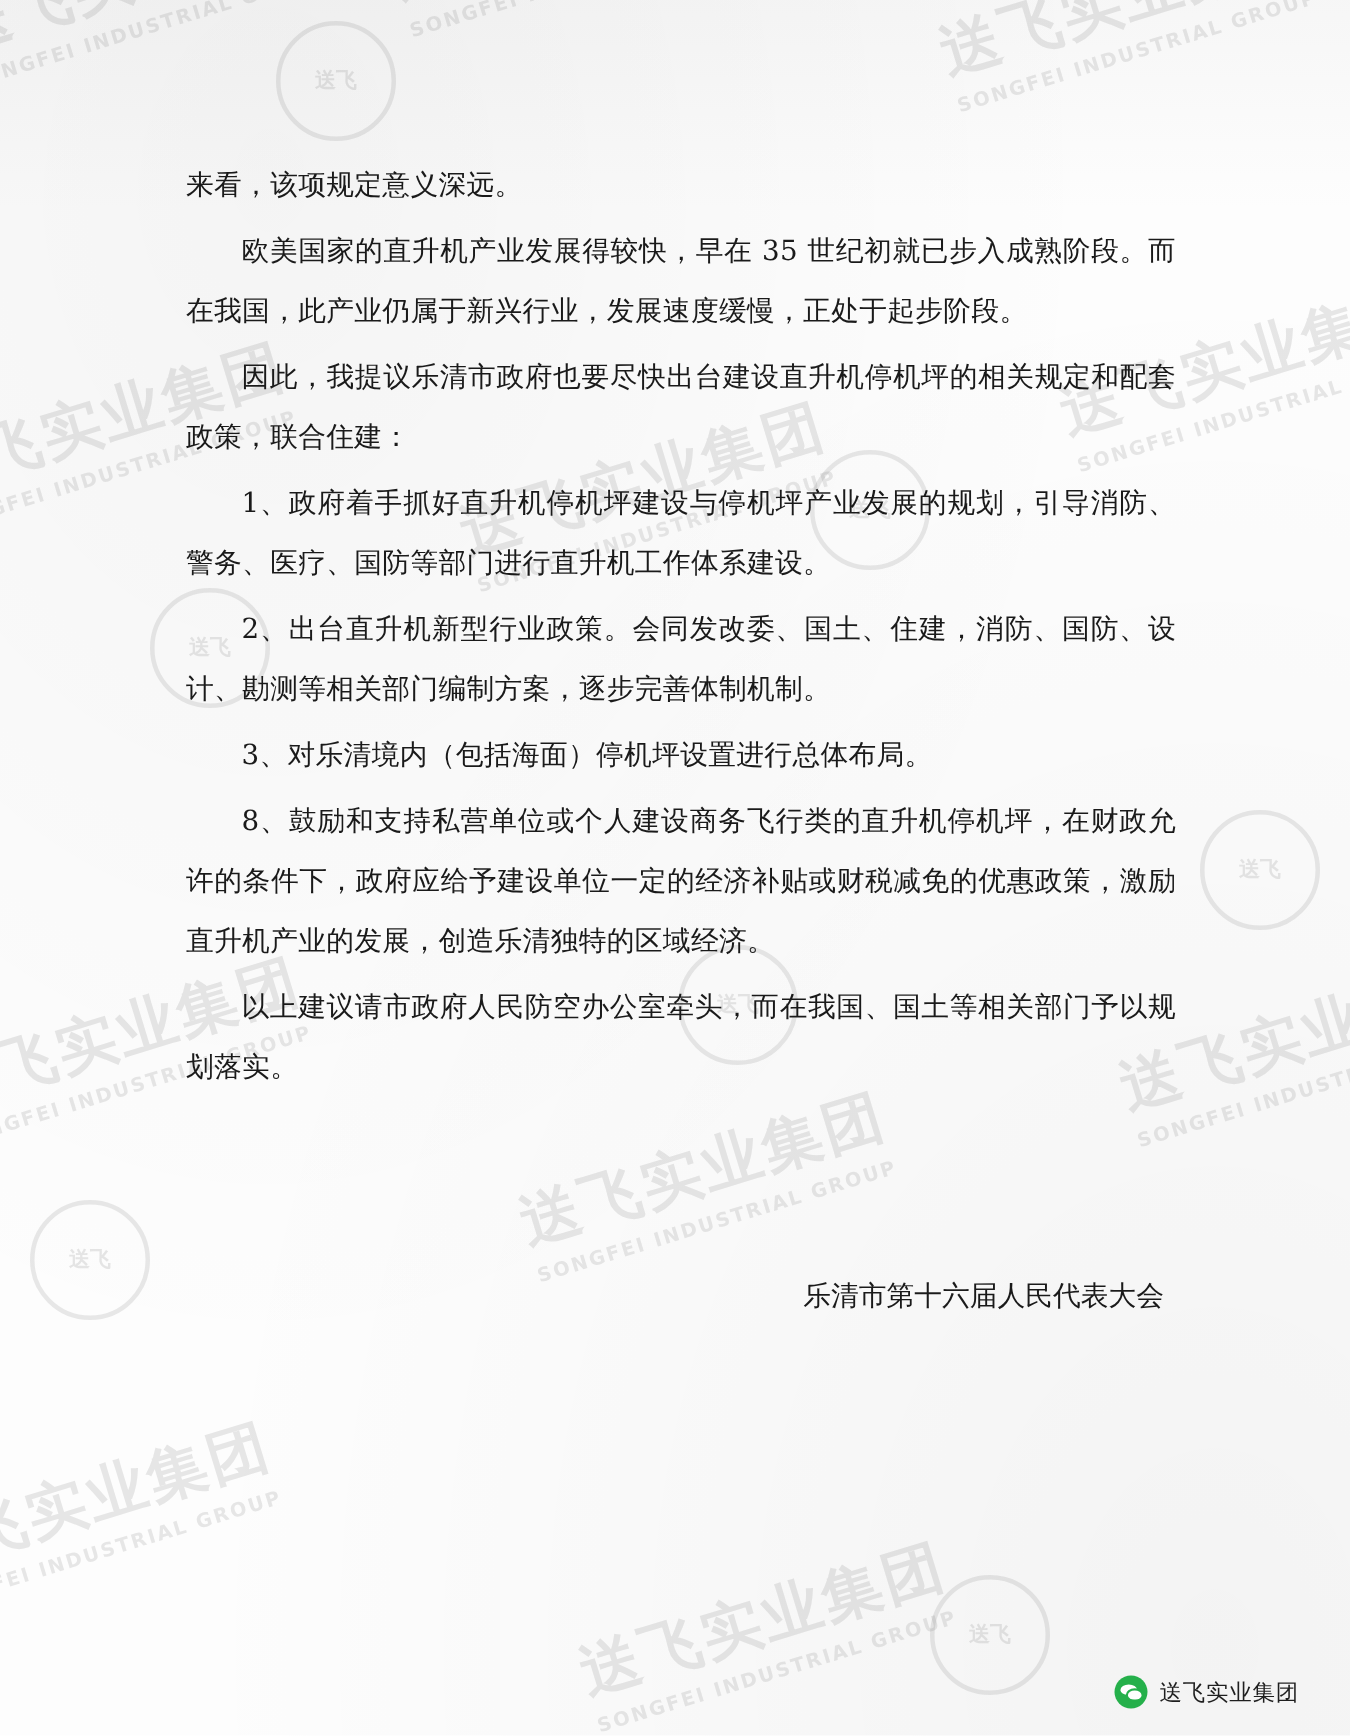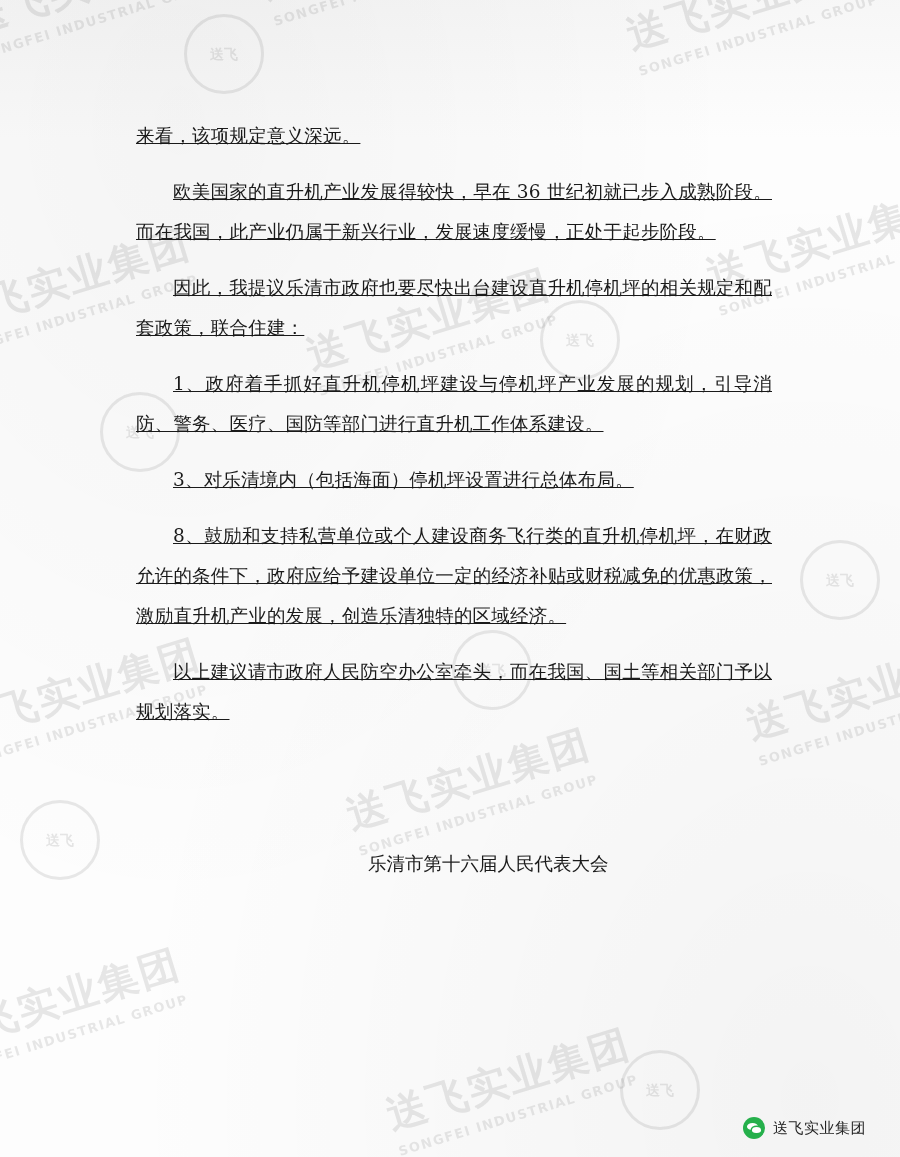--- a/index.html
+++ b/index.html
@@ -84,42 +84,41 @@
     left: 120px;
     top: 100px;
     width: 668px;
     font-size: 18.5px;
     line-height: 40px;
     text-align: justify;
     text-justify: inter-ideograph;
     z-index: 5;
   }
   .doc p {
-    margin: 16px;
+    margin: 4px;
     letter-spacing: 0.2px;
-    text-decoration: underline;
   }
   .indent { text-indent: 2em; }
   .heading {
     font-weight: bold;
     text-indent: 2em;
     letter-spacing: 0.5px;
   }
   .first-line { text-indent: 0; }
 
   
   .sign {
     position: absolute;
-    right: 112px;
+    right: 124px;
     top: 845px;
     width: 420px;
+    text-align: right;
     font-size: 18.5px;
     line-height: 39px;
     z-index: 5;
-    font-family: Liberation Serif, serif;
   }
   .sign p { margin: 0; }
   .sign .line2 { padding-right: 62px; }
   .sign .line3 { padding-right: 22px; }
 
   
   .badge {
     position: absolute;
     right: 34px;
     bottom: 18px;
@@ -225,23 +224,24 @@
     <div class="wm-seal" style="left:540px; top:300px;">送飞</div>
     <div class="wm-seal" style="left:100px; top:392px;">送飞</div>
     <div class="wm-seal" style="left:452px; top:630px;">送飞</div>
     <div class="wm-seal" style="left:800px; top:540px;">送飞</div>
     <div class="wm-seal" style="left:20px; top:800px;">送飞</div>
     <div class="wm-seal" style="left:620px; top:1050px;">送飞</div>
   </div>
 
   <div class="doc">
     <p class="first-line">来看，该项规定意义深远。</p>
-    <p class="indent">欧美国家的直升机产业发展得较快，早在 36 世纪初就已步入成熟阶段。而在我国，此产业仍属于新兴行业，发展速度缓慢，正处于起步阶段。</p>
+    <p class="indent">欧美国家的直升机产业发展得较快，早在 35 世纪初就已步入成熟阶段。而在我国，此产业仍属于新兴行业，发展速度缓慢，正处于起步阶段。</p>
     <p class="indent">因此，我提议乐清市政府也要尽快出台建设直升机停机坪的相关规定和配套政策，联合住建：</p>
     <p class="indent">1、政府着手抓好直升机停机坪建设与停机坪产业发展的规划，引导消防、警务、医疗、国防等部门进行直升机工作体系建设。</p>
+    <p class="indent">2、出台直升机新型行业政策。会同发改委、国土、住建，消防、国防、设计、勘测等相关部门编制方案，逐步完善体制机制。</p>
     <p class="indent">3、对乐清境内（包括海面）停机坪设置进行总体布局。</p>
     <p class="indent">8、鼓励和支持私营单位或个人建设商务飞行类的直升机停机坪，在财政允许的条件下，政府应给予建设单位一定的经济补贴或财税减免的优惠政策，激励直升机产业的发展，创造乐清独特的区域经济。</p>
     <p class="indent">以上建议请市政府人民防空办公室牵头，而在我国、国土等相关部门予以规划落实。</p>
   </div>
 
   <div class="sign">
     <p>乐清市第十六届人民代表大会</p>
   </div>
 
   <div class="badge">

